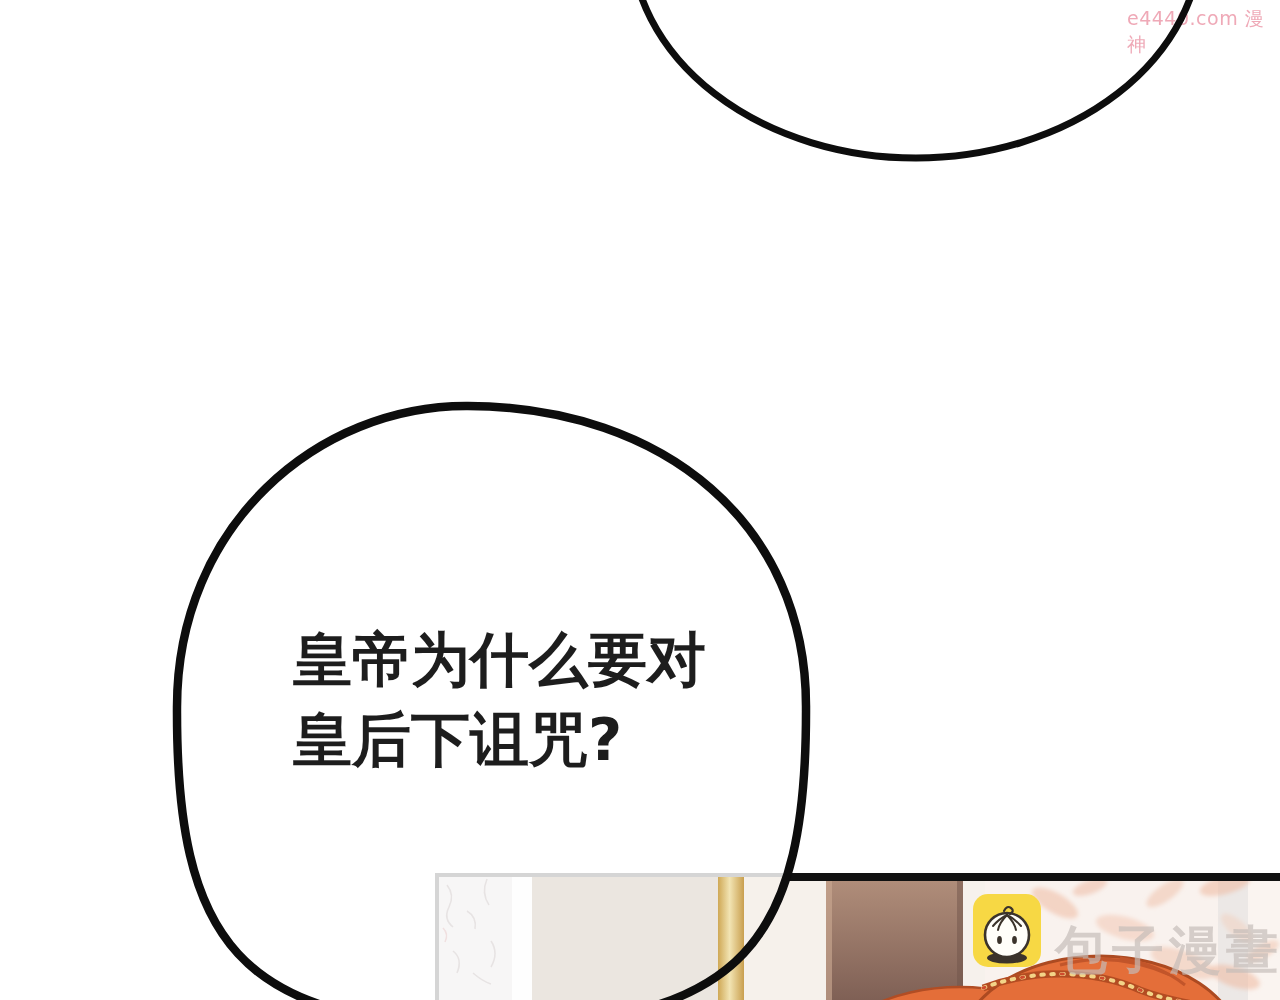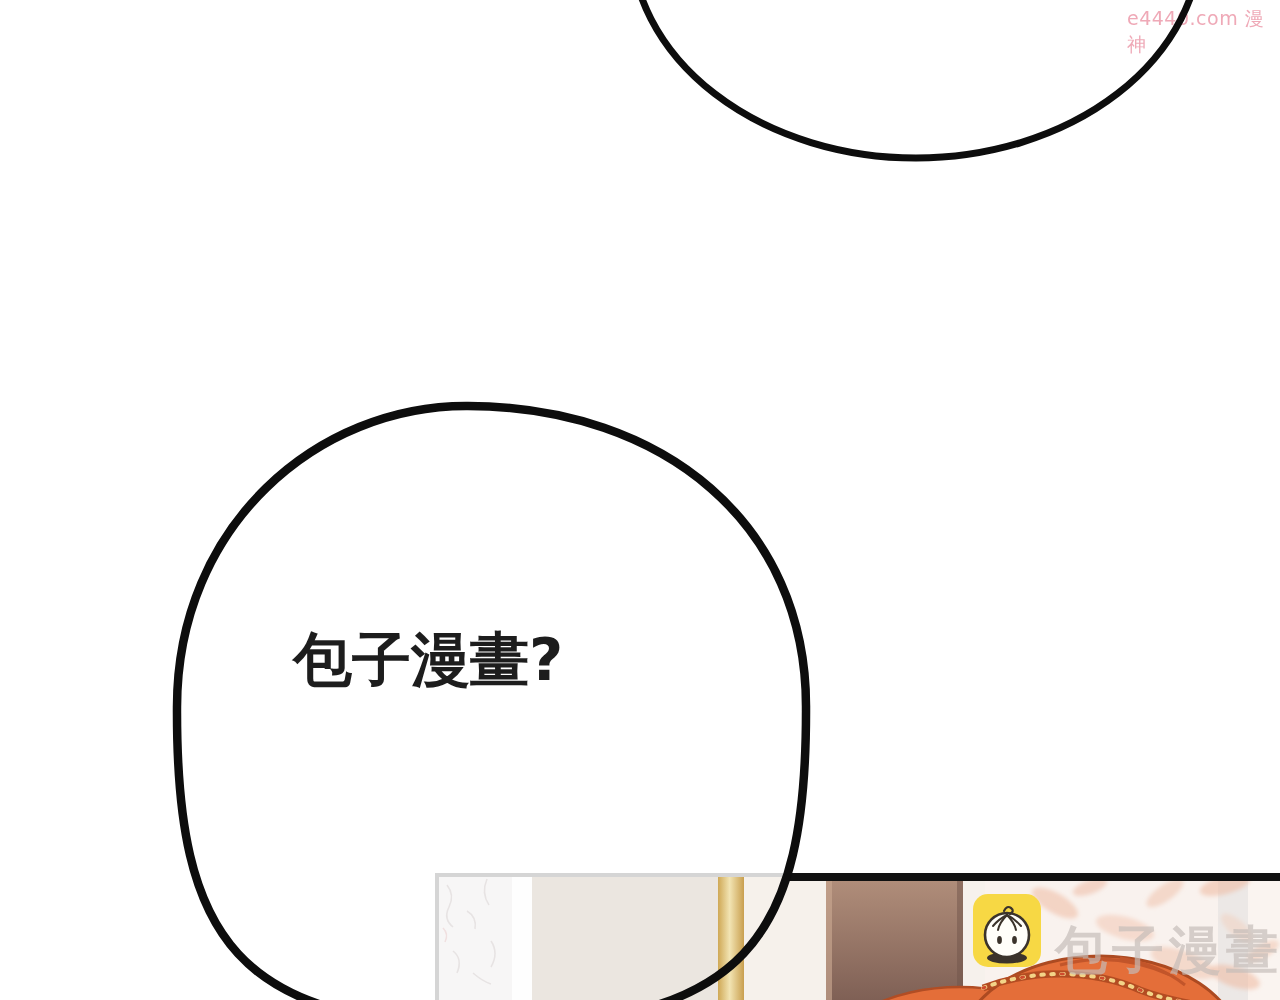--- a/index.html
+++ b/index.html
@@ -125,21 +125,22 @@
 </div>
 
 <div class="abs site-wm">e4440.com 漫神</div>
 
 <svg class="abs outlines" width="1280" height="1000" viewBox="0 0 1280 1000">
   <ellipse cx="916" cy="-62" rx="285" ry="220" fill="none" stroke="#0d0d0d" stroke-width="7"></ellipse>
   <path d="M 468 406 C 665 407 806 525 806 706 C 807 940 745 1026 486 1025 C 238 1026 176 940 177 707 C 177 525 318 405 468 406 Z" fill="none" stroke="#0d0d0d" stroke-width="8.5"></path>
 </svg>
 
 <div class="abs bubble-text">
-  <div>包子漫畫?</div>
+  <div>皇帝为什么要对</div>
+  <div>皇后下诅咒?</div>
 </div>
 
 <div class="abs bz-logo">
   <svg width="68" height="73" viewBox="0 0 68 73">
     <ellipse cx="34" cy="64" rx="20" ry="5.5" fill="#3b332b"></ellipse>
     <circle cx="34" cy="41" r="22" fill="#fffef9" stroke="#3b332b" stroke-width="2.6"></circle>
     <path d="M 31 17 q 3 -6 7 -3 q 4 3 -1 6" fill="none" stroke="#3b332b" stroke-width="2.2" stroke-linecap="round"></path>
     <path d="M 34 21 C 29 26 26 31 25 36" fill="none" stroke="#3b332b" stroke-width="2" stroke-linecap="round"></path>
     <path d="M 34 21 C 39 26 42 31 43 36" fill="none" stroke="#3b332b" stroke-width="2" stroke-linecap="round"></path>
     <path d="M 34 21 C 30 23 25 26 20 32" fill="none" stroke="#3b332b" stroke-width="2" stroke-linecap="round"></path>

